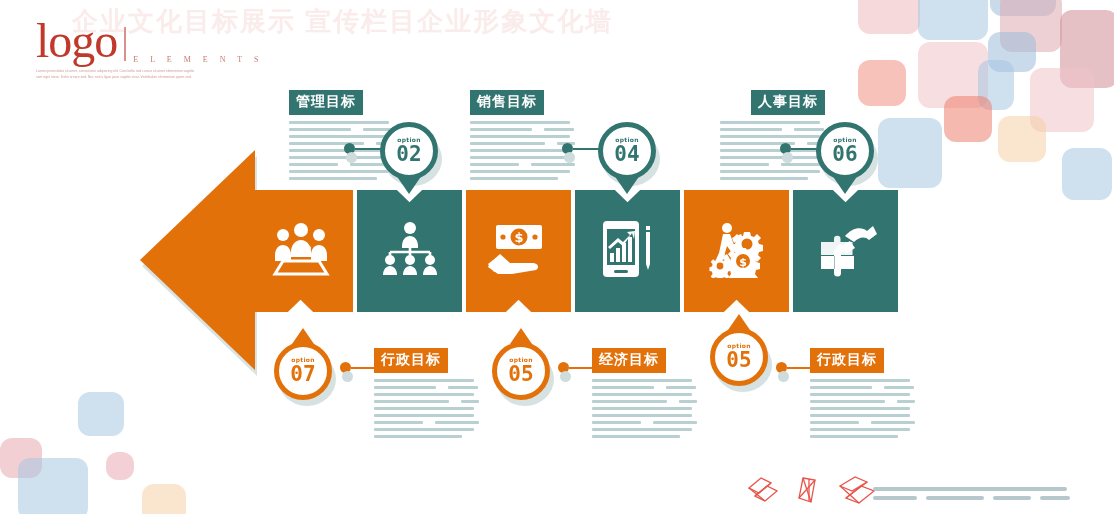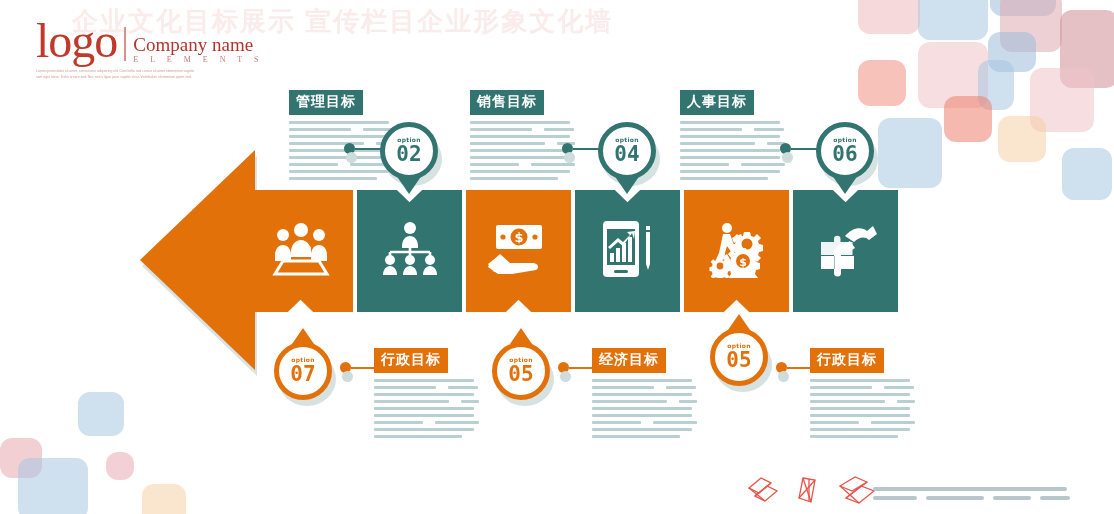--- a/index.html
+++ b/index.html
@@ -150,21 +150,20 @@
       <div class="deco sq" style="left: 142px; top: 484px; width: 44px; height: 40px; background: rgb(246, 207, 166);"></div>
     </div>
 
   <div class="ghost-text" style="left:60px;top:4px;margin-left:12px;">企业文化目标展示 宣传栏目企业形象文化墙</div>
 
   <div class="logo-wrap">
     <div class="logo-row">
       <div class="logo-word">logo</div>
       <div class="logo-divider"></div>
       <div>
-        <div class="logo-co">Company name</div>
         <div class="logo-elements">E L E M E N T S</div>
       </div>
     </div>
     <div class="logo-lorem">Lorem ipsum dolor sit amet, consectetur adipiscing elit. Cras bella sed cursus sit amet elementum sagittis sem eget nisse. Dolor ornare sed. Nec sed a ligae pass sagittis vivar. Vestibulum elementum quam sed.</div>
   </div>
 
   <div class="arrow-shadow"></div>
   <div class="arrow"></div>
 
   <div id="tiles-layer">
@@ -335,21 +334,21 @@
           <div class="ln" style="width: 100px;"></div>
           <div class="ln" style="width: 100px;"></div>
           <div class="lnrow">
             <div class="ln" style="width: 50px;"></div>
             <div class="ln sp" style="width: 4px;"></div>
             <div class="ln" style="width: 44px;"></div>
           </div>
           <div class="ln" style="width: 100px;"></div>
           <div class="ln" style="width: 88px;"></div>
         </div></div>
-      <div class="block" style="left: 680px; top: 90px;"><div class="block-label" style="background: rgb(50, 117, 112);">人事目标</div><div class="lines">
+      <div class="block" style="left: 720px; top: 90px; text-align: right;"><div class="block-label" style="background: rgb(50, 117, 112);">人事目标</div><div class="lines">
           <div class="ln" style="width: 100px;"></div>
           <div class="lnrow">
             <div class="ln" style="width: 62px;"></div>
             <div class="ln sp" style="width: 4px;"></div>
             <div class="ln" style="width: 30px;"></div>
           </div>
           <div class="ln" style="width: 100px;"></div>
           <div class="lnrow">
             <div class="ln" style="width: 76px;"></div>
             <div class="ln sp" style="width: 4px;"></div>

